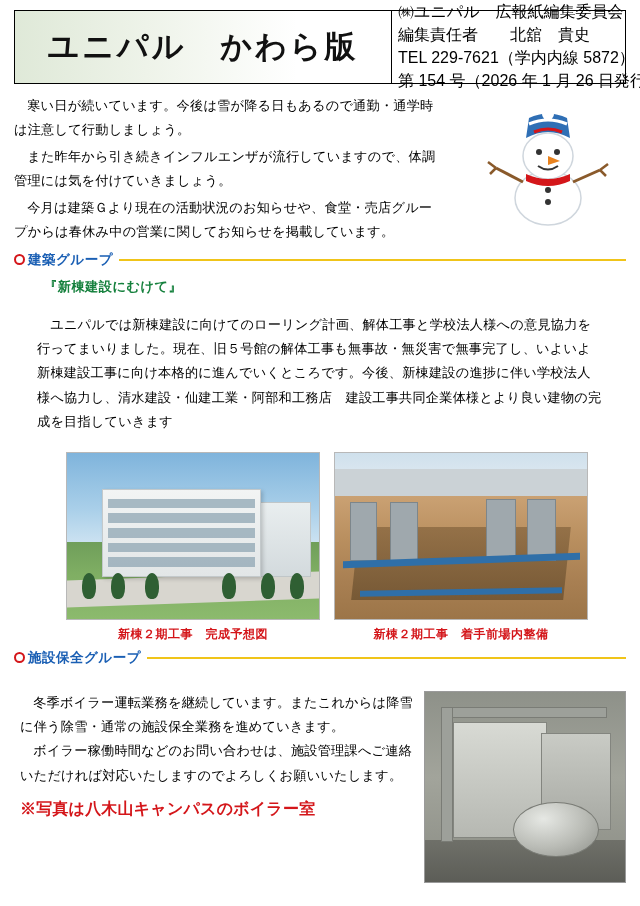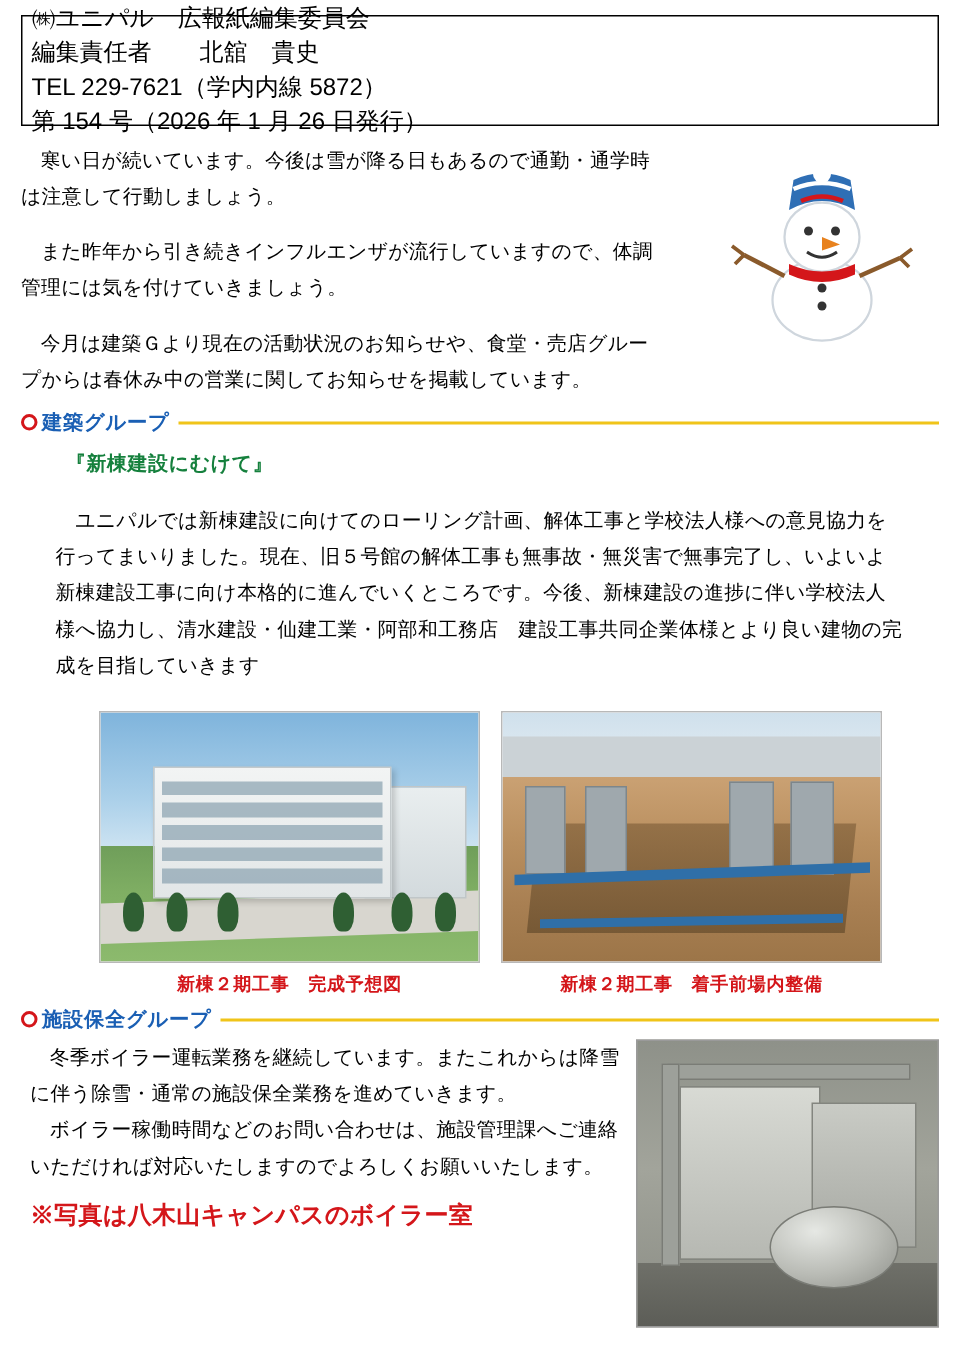--- a/index.html
+++ b/index.html
@@ -70,23 +70,22 @@
     margin-top: 10px;
     min-height: 145px;
   }
   .intro-text {
     width: 430px;
     font-size: 13.2px;
     line-height: 1.85;
     letter-spacing: 0.2px;
   }
   .intro-text p {
-    margin: 12px 0 2px 0;
+    margin: 0 0 2px 0;
     text-indent: 1em;
-    font-family: Liberation Mono, monospace;
   }
 
   
   .snowman {
     position: absolute;
     right: 10px;
     top: 0px;
     width: 140px;
     height: 135px;
   }
@@ -259,21 +258,21 @@
     text-align: center;
     font-size: 12px;
     font-weight: bold;
     color: #d4161a;
     letter-spacing: 0.5px;
   }
 
   
   .boiler-wrap {
     display: flex;
-    margin-top: 4px;
+    margin-top: 24px;
     gap: 10px;
   }
   .boiler-text {
     flex: 1 1 auto;
     font-size: 13.2px;
     line-height: 1.85;
     letter-spacing: 0.2px;
     padding-left: 6px;
   }
   .boiler-text p { margin: 0; text-indent: 1em; }
@@ -333,20 +332,23 @@
     background: #9da09a;
     border: 1px solid #7a7c76;
   }
 </style>
 </head>
 <body>
 
 <div class="page">
 
   <div class="header">
+    <div class="header-left">
+      <div class="masthead">ユニパル　かわら版</div>
+    </div>
     <div class="header-right">
       <div class="hr-line1">㈱ユニパル　広報紙編集委員会</div>
       <div class="hr-line2">編集責任者　　北舘　貴史</div>
       <div class="hr-line3">TEL  229-7621（学内内線 5872）</div>
       <div class="hr-line4">第 154 号（2026 年 1 月 26 日発行）</div>
     </div>
   </div>
 
   <div class="intro-wrap">
     <div class="intro-text">

